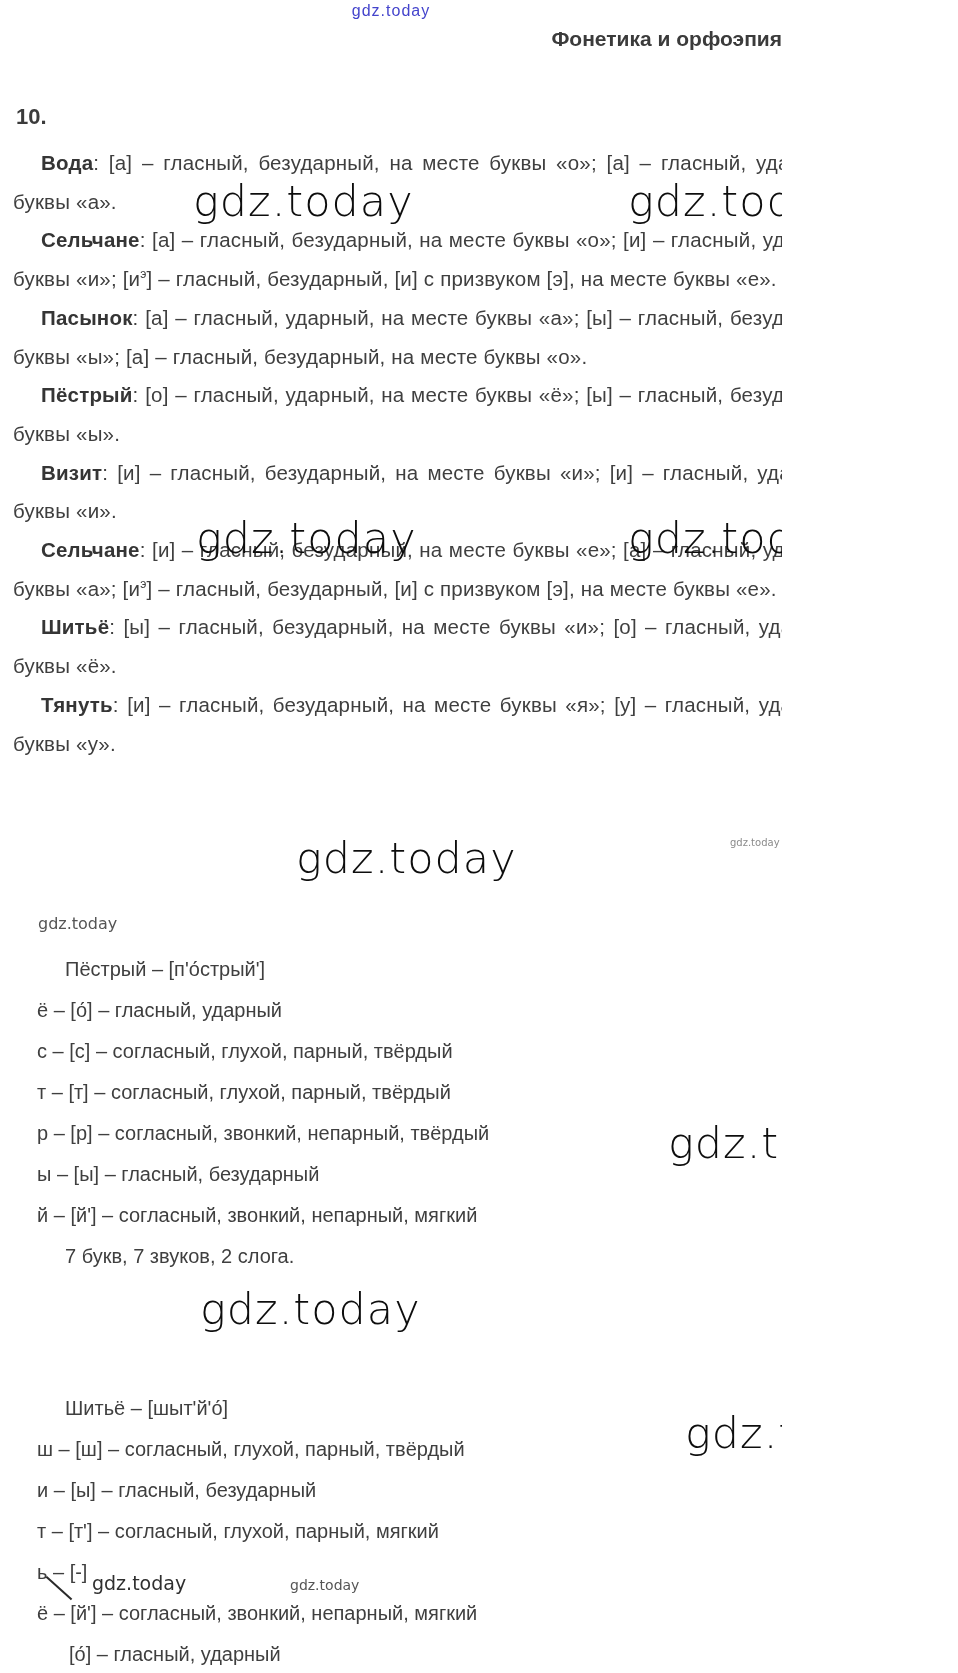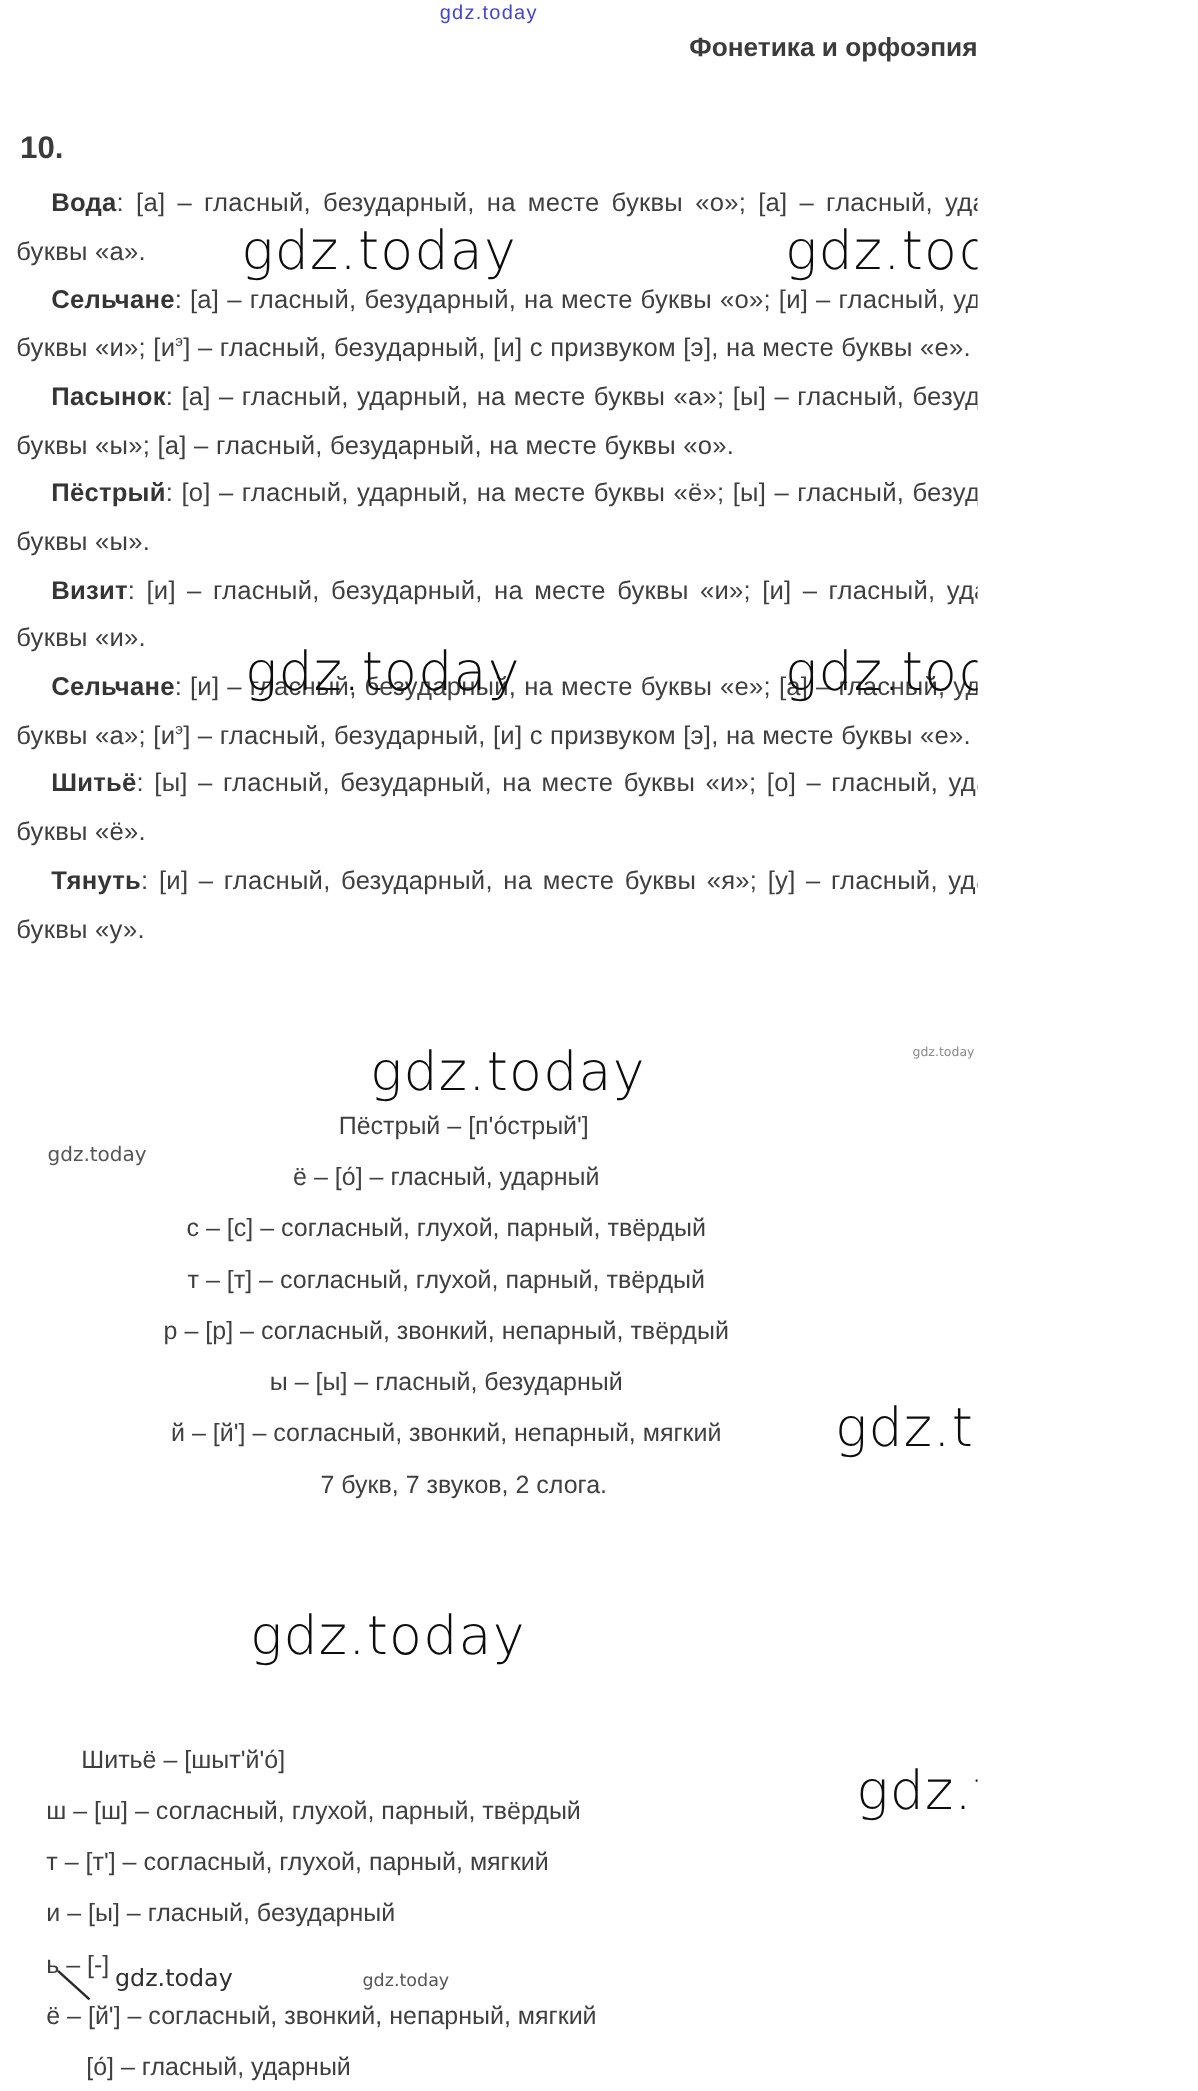--- a/index.html
+++ b/index.html
@@ -19,37 +19,37 @@
     font-size:16px;letter-spacing:1px;
     color:#4444cc;
   }
   .title{
     position:absolute;top:27px;left:0;right:0;
     text-align:right;
     font-size:21px;font-weight:bold;color:#3b3b3b;
   }
   .task-num{
     position:absolute;top:104px;left:16px;
-    font-size:25px;font-weight:bold;color:#3b3b3b;
+    font-size:22px;font-weight:bold;color:#3b3b3b;
   }
   
   .vowel-section{
     position:absolute;top:144px;left:13px;width:932px;
     font-size:20.5px;line-height:38.7px;
     text-align:justify;letter-spacing:0.2px;
   }
   .para{margin:0;text-indent:28px;}
   .para b{color:#353535;margin-top:44px;}
   .para sup{font-size:12px;vertical-align:super;line-height:0;}
   
   .analysis{
     position:absolute;left:37px;width:640px;
     font-size:20px;line-height:41px;color:#3f3f3f;
   }
-  #analysis-0{top:881px;text-align:center;}
+  #analysis-0{top:949px;}
   #analysis-1{top:1388px;}
   .bhead{padding-left:28px;}
   .bsummary{padding-left:28px;}
   .bbranch{padding-left:32px;}
   
   .wm{
     position:absolute;white-space:nowrap;
     font-family:"DejaVu Sans",sans-serif;
     pointer-events:none;
   }
@@ -107,22 +107,22 @@
         <div class="bline">ы – [ы] – гласный, безударный</div>
         <div class="bline">й – [й'] – согласный, звонкий, непарный, мягкий</div>
       </div>
     <div class="bsummary">7 букв, 7 звуков, 2 слога.</div>
   </div>
 
   <div class="analysis" id="analysis-1">
     <div class="bhead">Шитьё – [шыт'й'о́]</div>
     <div>
         <div class="bline">ш – [ш] – согласный, глухой, парный, твёрдый</div>
+        <div class="bline">и – [ы] – гласный, безударный</div>
         <div class="bline">т – [т'] – согласный, глухой, парный, мягкий</div>
-        <div class="bline">и – [ы] – гласный, безударный</div>
         <div class="bline">ь – [-]</div>
         <div class="bline">ё – [й'] – согласный, звонкий, непарный, мягкий</div>
       </div>
     <div class="bbranch">[о́] – гласный, ударный</div>
     <div class="bsummary">5 букв, 5 звуков, 2 слога.</div>
   </div>
 
   <div class="branch-slash"></div>
 
   <div class="wm wm-big wm-a1">gdz.today</div>

